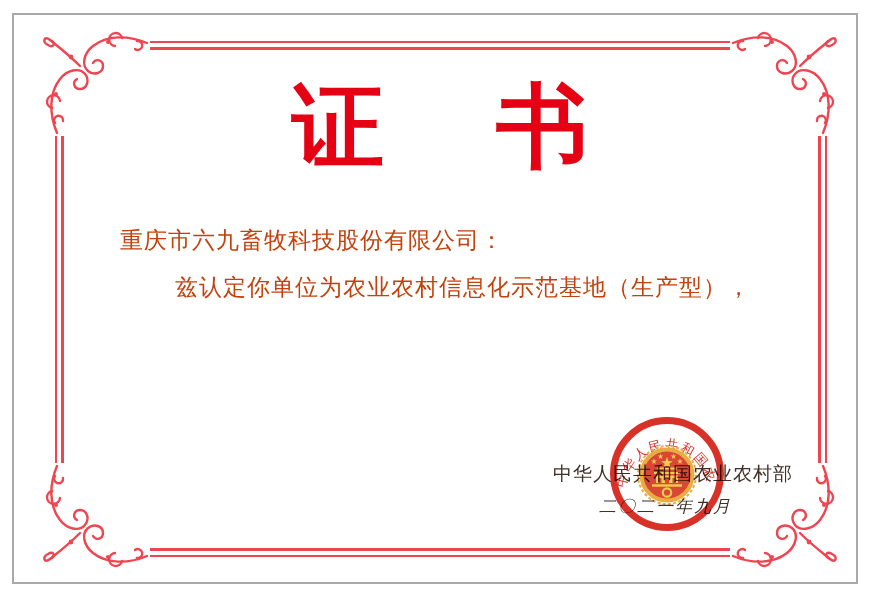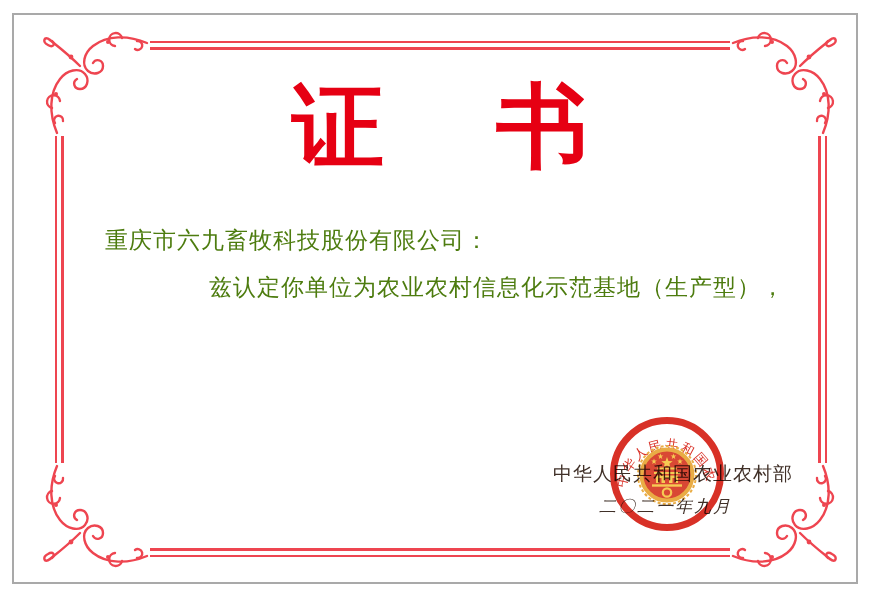--- a/index.html
+++ b/index.html
@@ -34,25 +34,25 @@
   .corner.bl{left:40px;top:463px;}  .corner.bl svg{transform:scaleY(-1);}
   .corner.br{left:730px;top:463px;} .corner.br svg{transform:scale(-1,-1);}
 
   .title-row{
     position:absolute;left:0;top:78px;width:880px;
     display:flex;justify-content:center;gap:112px;
     color:#e60013;font-size:92px;font-weight:bold;line-height:1.05;
     font-family:"DejaVu Serif","Liberation Serif",serif;
   }
   .body-block{
-    position:absolute;left:105px;top:217px;width:680px;
-    color:#4d7c0f;font-size:23px;line-height:47px;letter-spacing:1px;
+    position:absolute;left:120px;top:217px;width:680px;
+    color:#c2410c;font-size:23px;line-height:47px;letter-spacing:1px;
     font-family:"DejaVu Serif","Liberation Serif",serif;
   }
-  .body-block .indent{ text-indent:55px;text-align:right; }
+  .body-block .indent{ text-indent:55px; }
 
   .issuer-line{
     position:absolute;left:553px;top:459px;width:300px;
     color:#403028;font-size:19px;line-height:28px;letter-spacing:1px;
     font-family:"DejaVu Serif","Liberation Serif",serif;
   }
   .date-line{
     position:absolute;left:553px;top:493px;width:225px;text-align:center;
     color:#403028;font-size:17px;line-height:26px;letter-spacing:2px;
     font-style:italic;

